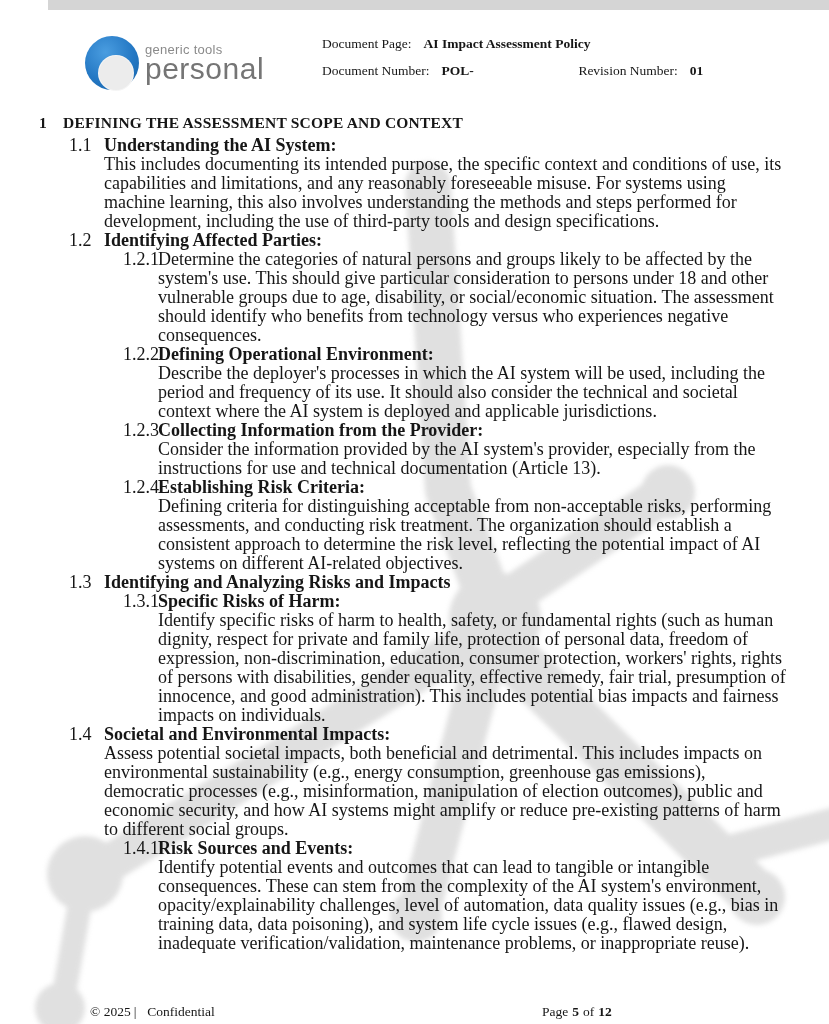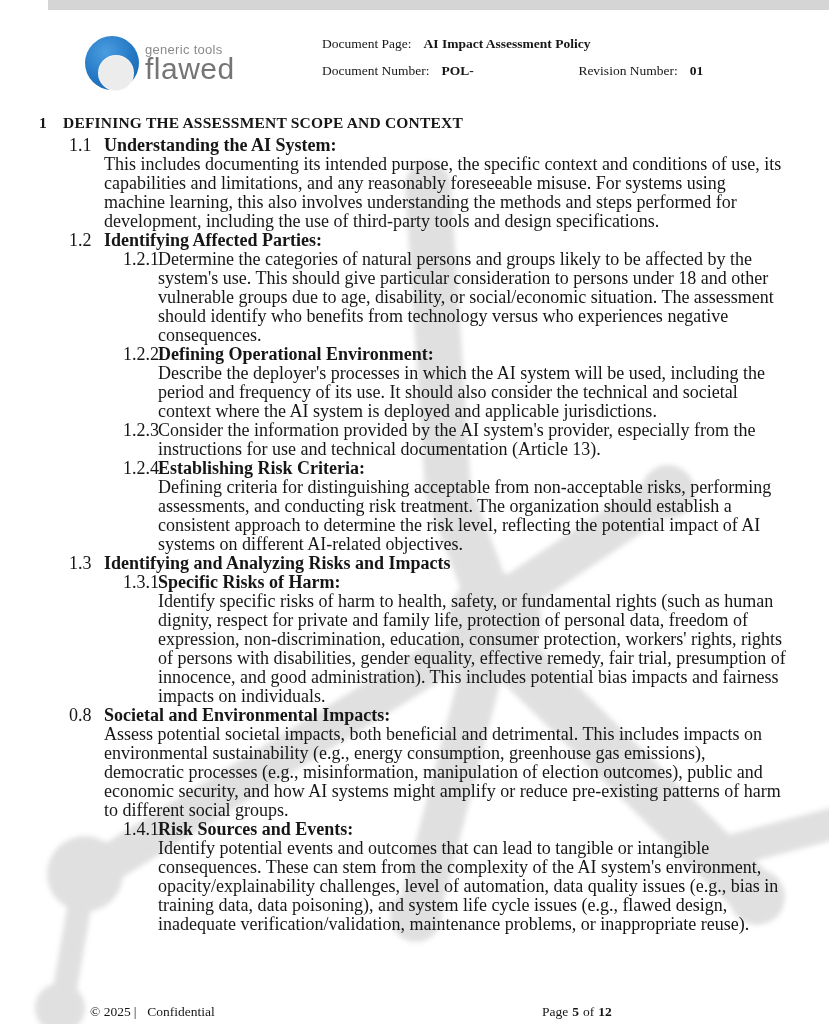--- a/index.html
+++ b/index.html
@@ -81,21 +81,21 @@
 <div class="page">
 
   <div class="header">
     <div class="logo">
       <div class="logo-mark">
         <span class="logo-circle-blue"></span>
         <span class="logo-circle-white"></span>
       </div>
       <div class="logo-text">
         <div class="logo-line1">generic tools</div>
-        <div class="logo-line2">flawed</div>
+        <div class="logo-line2">personal</div>
       </div>
     </div>
     <div class="doc-fields">
       <div class="field-row1">
         <span>Document Page:</span><b>AI Impact Assessment Policy</b>
       </div>
       <div class="field-row2">
         <span class="fnum">
           <span>Document Number:</span><b>POL-</b>
         </span>
@@ -138,20 +138,21 @@
       <span class="num">1.2.2</span>
       <div class="cbody">
         <div class="clause-heading">Defining Operational Environment:</div>
         <div class="clause-text">Describe the deployer's processes in which the AI system will be used, including the period and frequency of its use. It should also consider the technical and societal context where the AI system is deployed and applicable jurisdictions.</div>
       </div>
     </div>
 
     <div class="item lvl3">
       <span class="num">1.2.3</span>
       <div class="cbody">
+        <div class="clause-heading">Collecting Information from the Provider:</div>
         <div class="clause-text">Consider the information provided by the AI system's provider, especially from the instructions for use and technical documentation (Article 13).</div>
       </div>
     </div>
 
     <div class="item lvl3">
       <span class="num">1.2.4</span>
       <div class="cbody">
         <div class="clause-heading">Establishing Risk Criteria:</div>
         <div class="clause-text">Defining criteria for distinguishing acceptable from non-acceptable risks, performing assessments, and conducting risk treatment. The organization should establish a consistent approach to determine the risk level, reflecting the potential impact of AI systems on different AI-related objectives.</div>
       </div>
@@ -166,21 +167,21 @@
 
     <div class="item lvl3">
       <span class="num">1.3.1</span>
       <div class="cbody">
         <div class="clause-heading">Specific Risks of Harm:</div>
         <div class="clause-text">Identify specific risks of harm to health, safety, or fundamental rights (such as human dignity, respect for private and family life, protection of personal data, freedom of expression, non-discrimination, education, consumer protection, workers' rights, rights of persons with disabilities, gender equality, effective remedy, fair trial, presumption of innocence, and good administration). This includes potential bias impacts and fairness impacts on individuals.</div>
       </div>
     </div>
 
     <div class="item lvl2">
-      <span class="num">0.8</span>
+      <span class="num">1.4</span>
       <div class="cbody">
         <div class="clause-heading">Societal and Environmental Impacts:</div>
         <div class="clause-text">Assess potential societal impacts, both beneficial and detrimental. This includes impacts on environmental sustainability (e.g., energy consumption, greenhouse gas emissions), democratic processes (e.g., misinformation, manipulation of election outcomes), public and economic security, and how AI systems might amplify or reduce pre-existing patterns of harm to different social groups.</div>
       </div>
     </div>
 
     <div class="item lvl3">
       <span class="num">1.4.1</span>
       <div class="cbody">
         <div class="clause-heading">Risk Sources and Events:</div>

